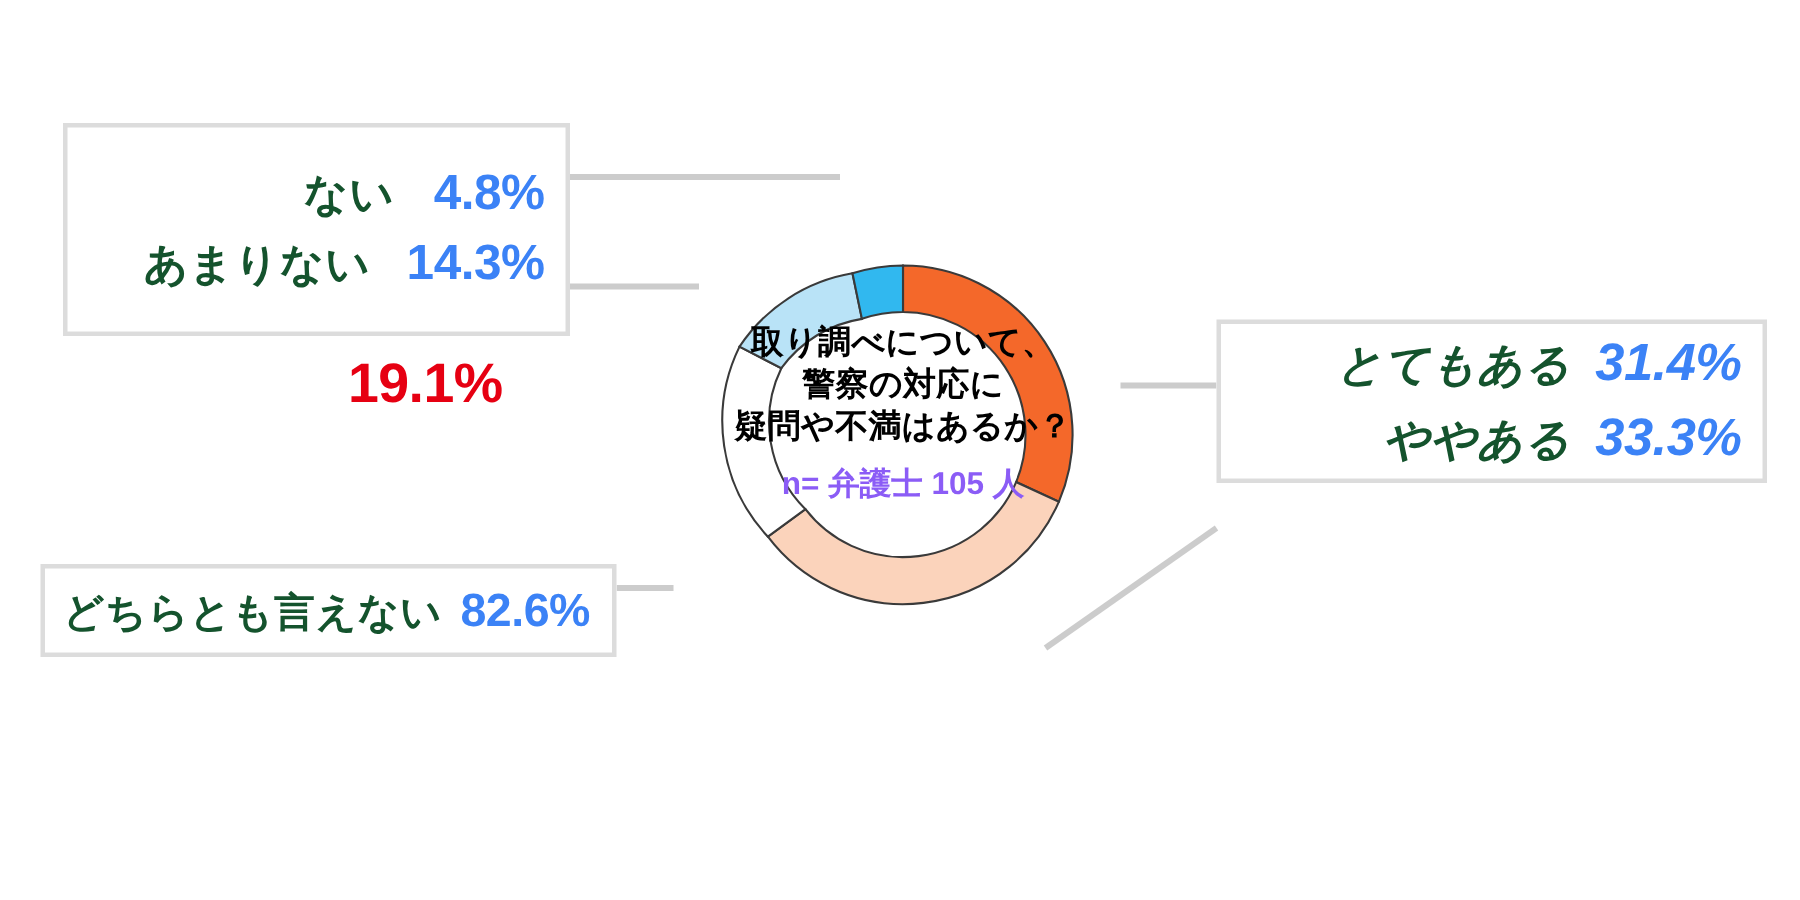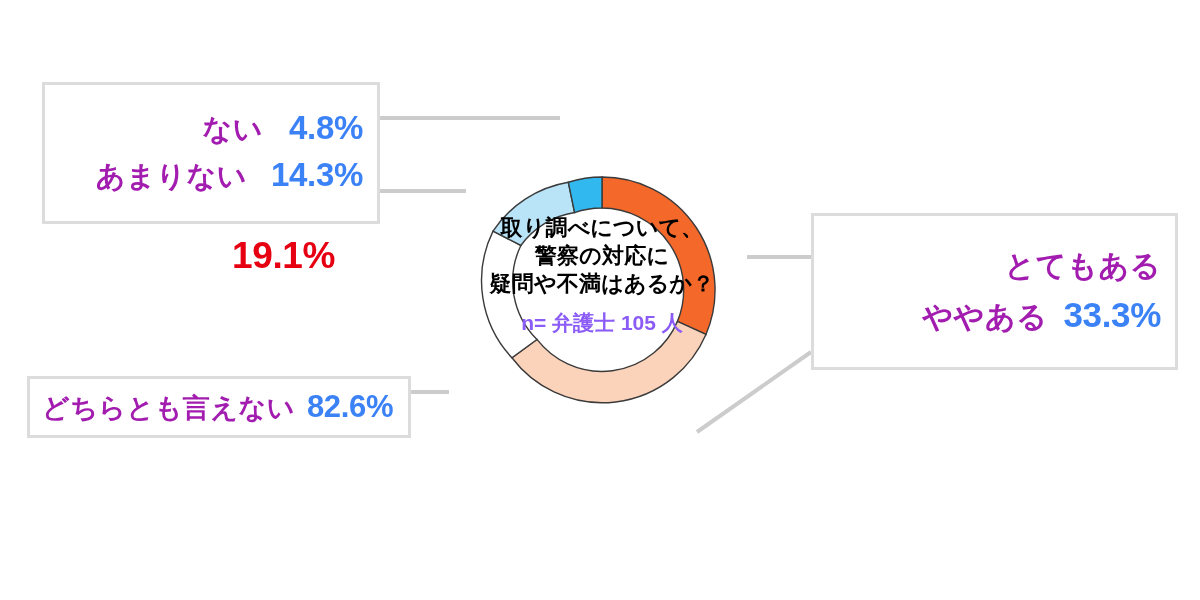--- a/index.html
+++ b/index.html
@@ -35,21 +35,21 @@
     justify-content: center;
   }
   .callout-row {
     display: flex;
     align-items: baseline;
     justify-content: flex-end;
     white-space: nowrap;
   }
   .cat-label {
     font-weight: bold;
-    color: #a21caf;
+    color: #14532d;
     letter-spacing: 0.02em;
   }
   .cat-value {
     font-weight: bold;
     color: #3b82f6;
     letter-spacing: -0.01em;
   }
   
   #box-negative {
     left: 42px;
@@ -73,22 +73,23 @@
   }
   #box-neutral .callout-row { justify-content: flex-start; }
   #box-neutral .cat-label { font-size: 27px; }
   #box-neutral .cat-value { font-size: 31px; margin-left: 12px; }
 
   
   #box-positive {
     left: 811px;
     top: 213px;
     width: 367px;
-    height: 157px;
+    height: 109px;
     padding: 0 14px;
+    font-style: italic;
   }
   #box-positive .callout-row { margin: 4px 0; }
   #box-positive .cat-label { font-size: 30px; }
   #box-positive .cat-value { font-size: 35px; margin-left: 16px; }
 
   
   .total-red {
     position: absolute;
     color: #e60012;
     font-weight: bold;
@@ -173,20 +174,21 @@
   <div class="callout" id="box-neutral">
     <div class="callout-row">
       <span class="cat-label">どちらとも言えない</span>
       <span class="cat-value">82.6%</span>
     </div>
   </div>
 
   <div class="callout" id="box-positive">
     <div class="callout-row">
       <span class="cat-label">とてもある</span>
+      <span class="cat-value">31.4%</span>
     </div>
     <div class="callout-row">
       <span class="cat-label">ややある</span>
       <span class="cat-value">33.3%</span>
     </div>
   </div>
 
 </div>
 
 </body></html>

